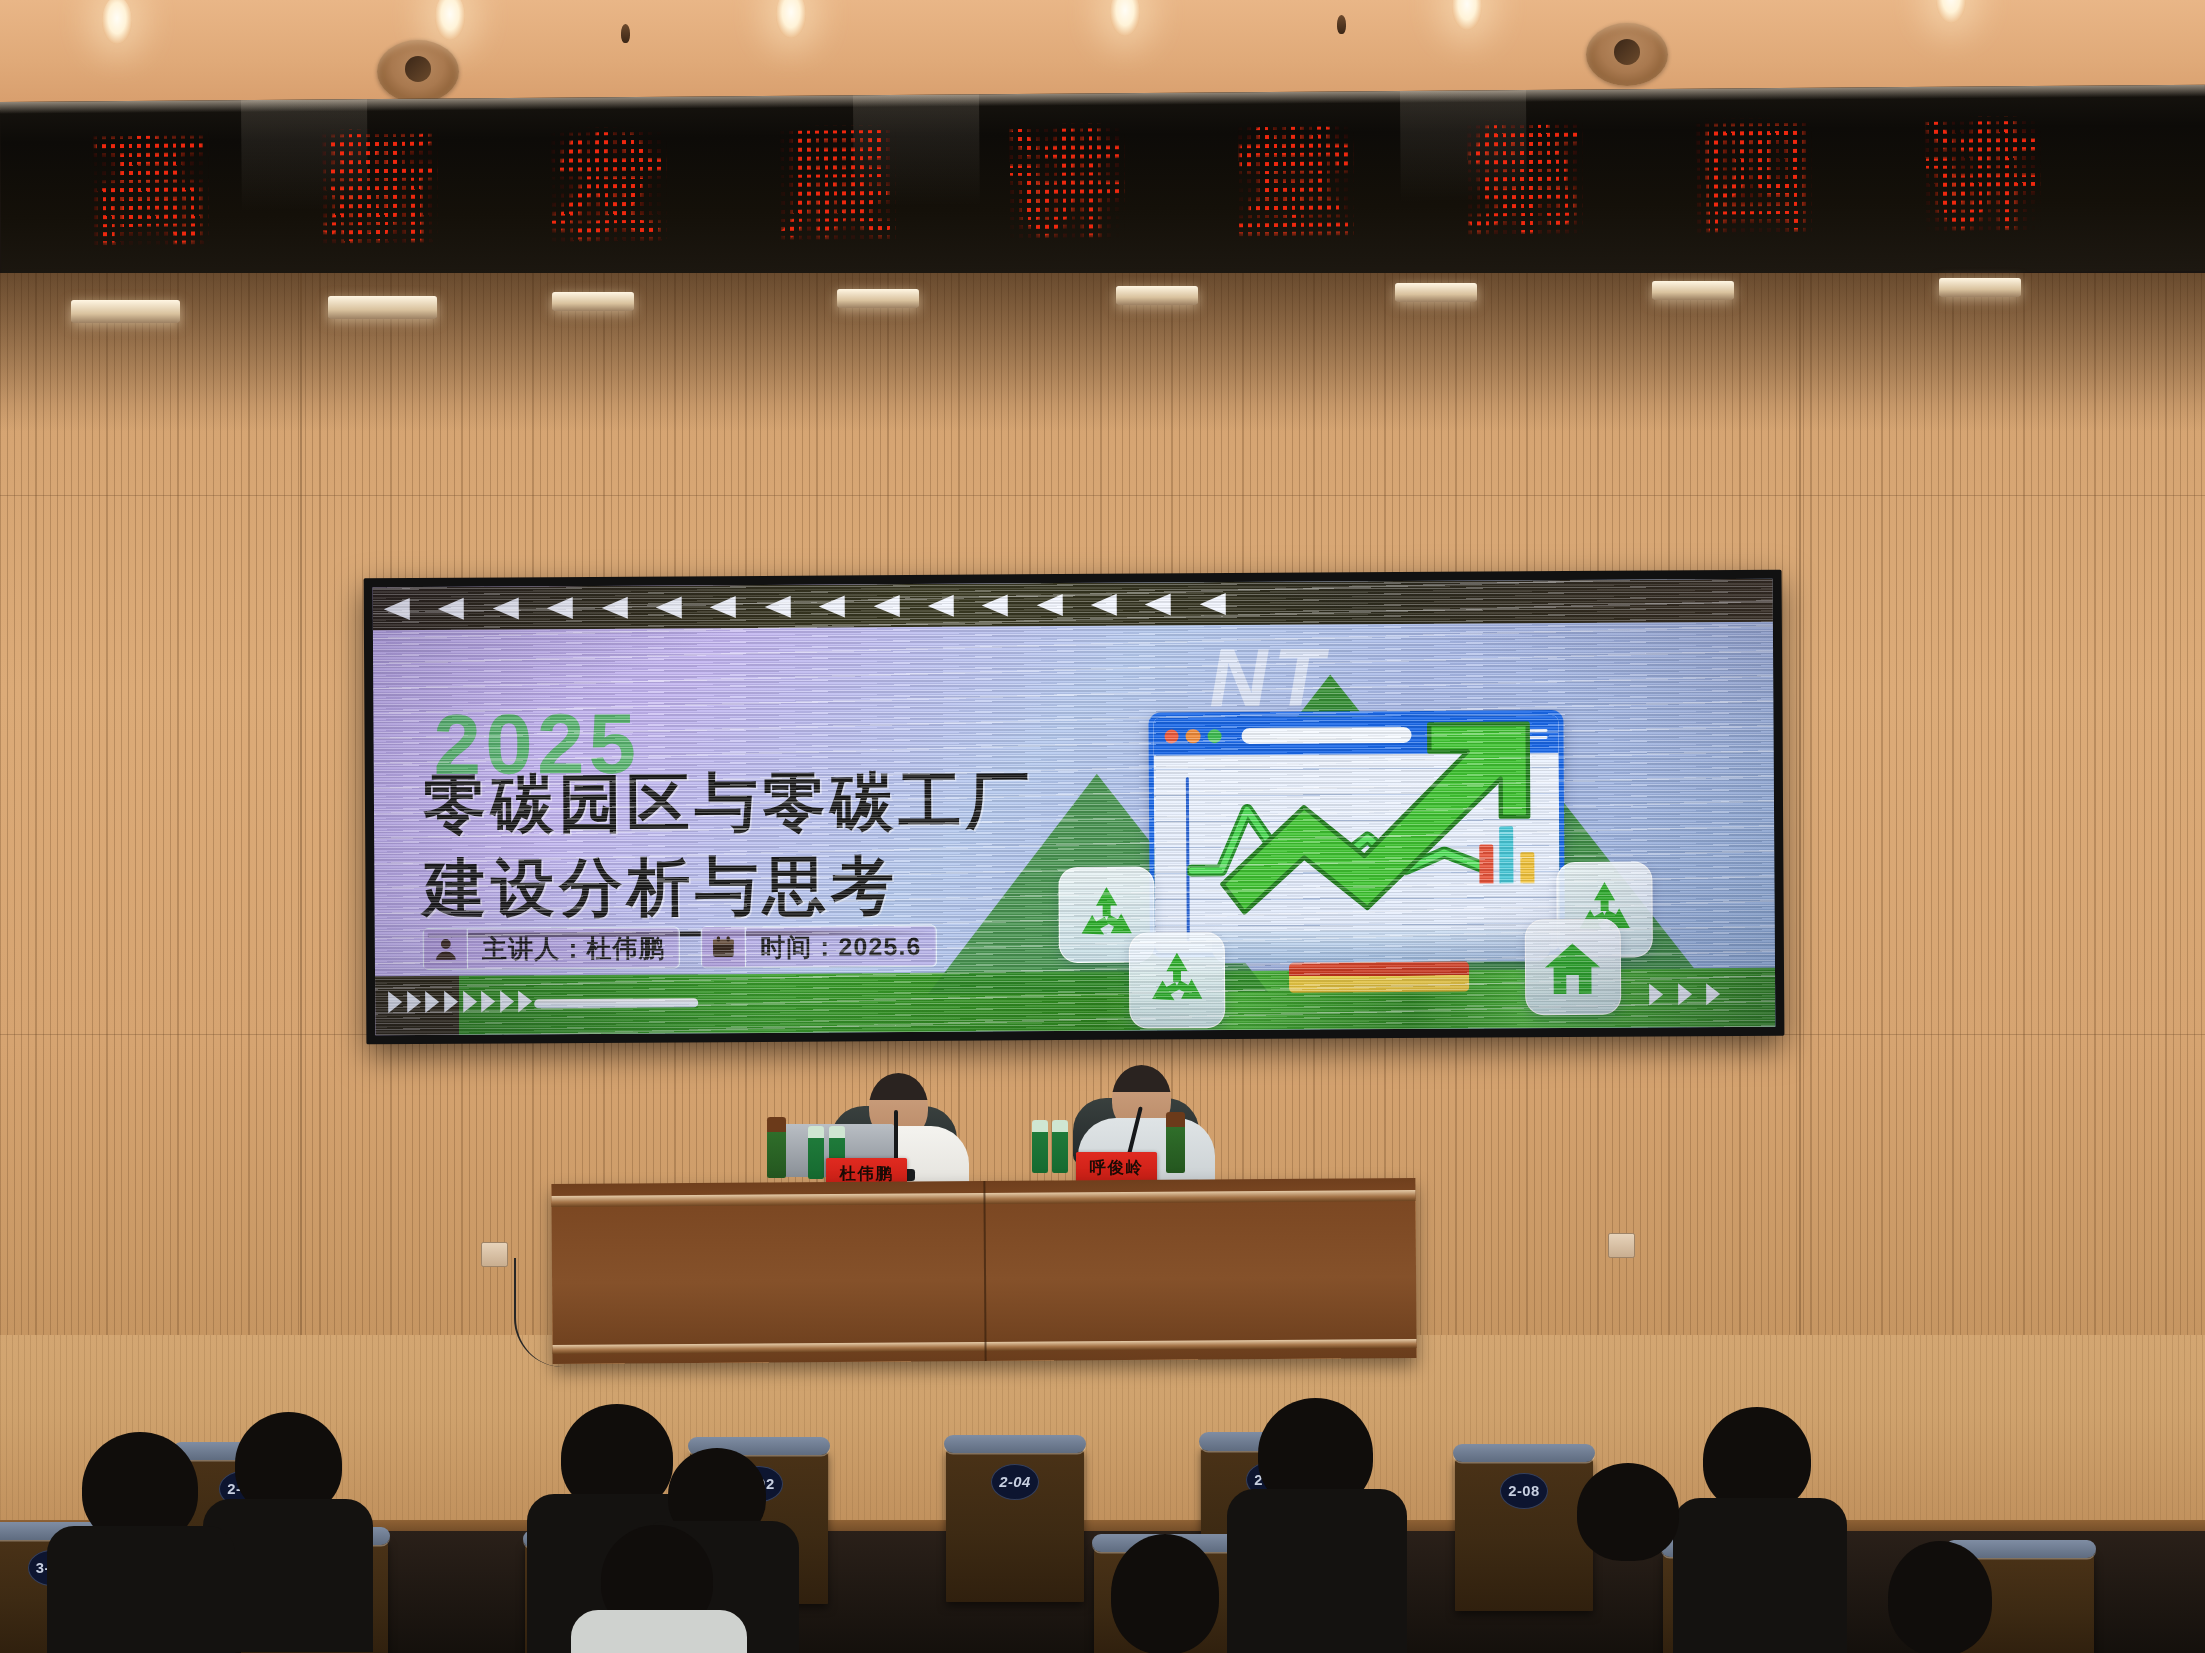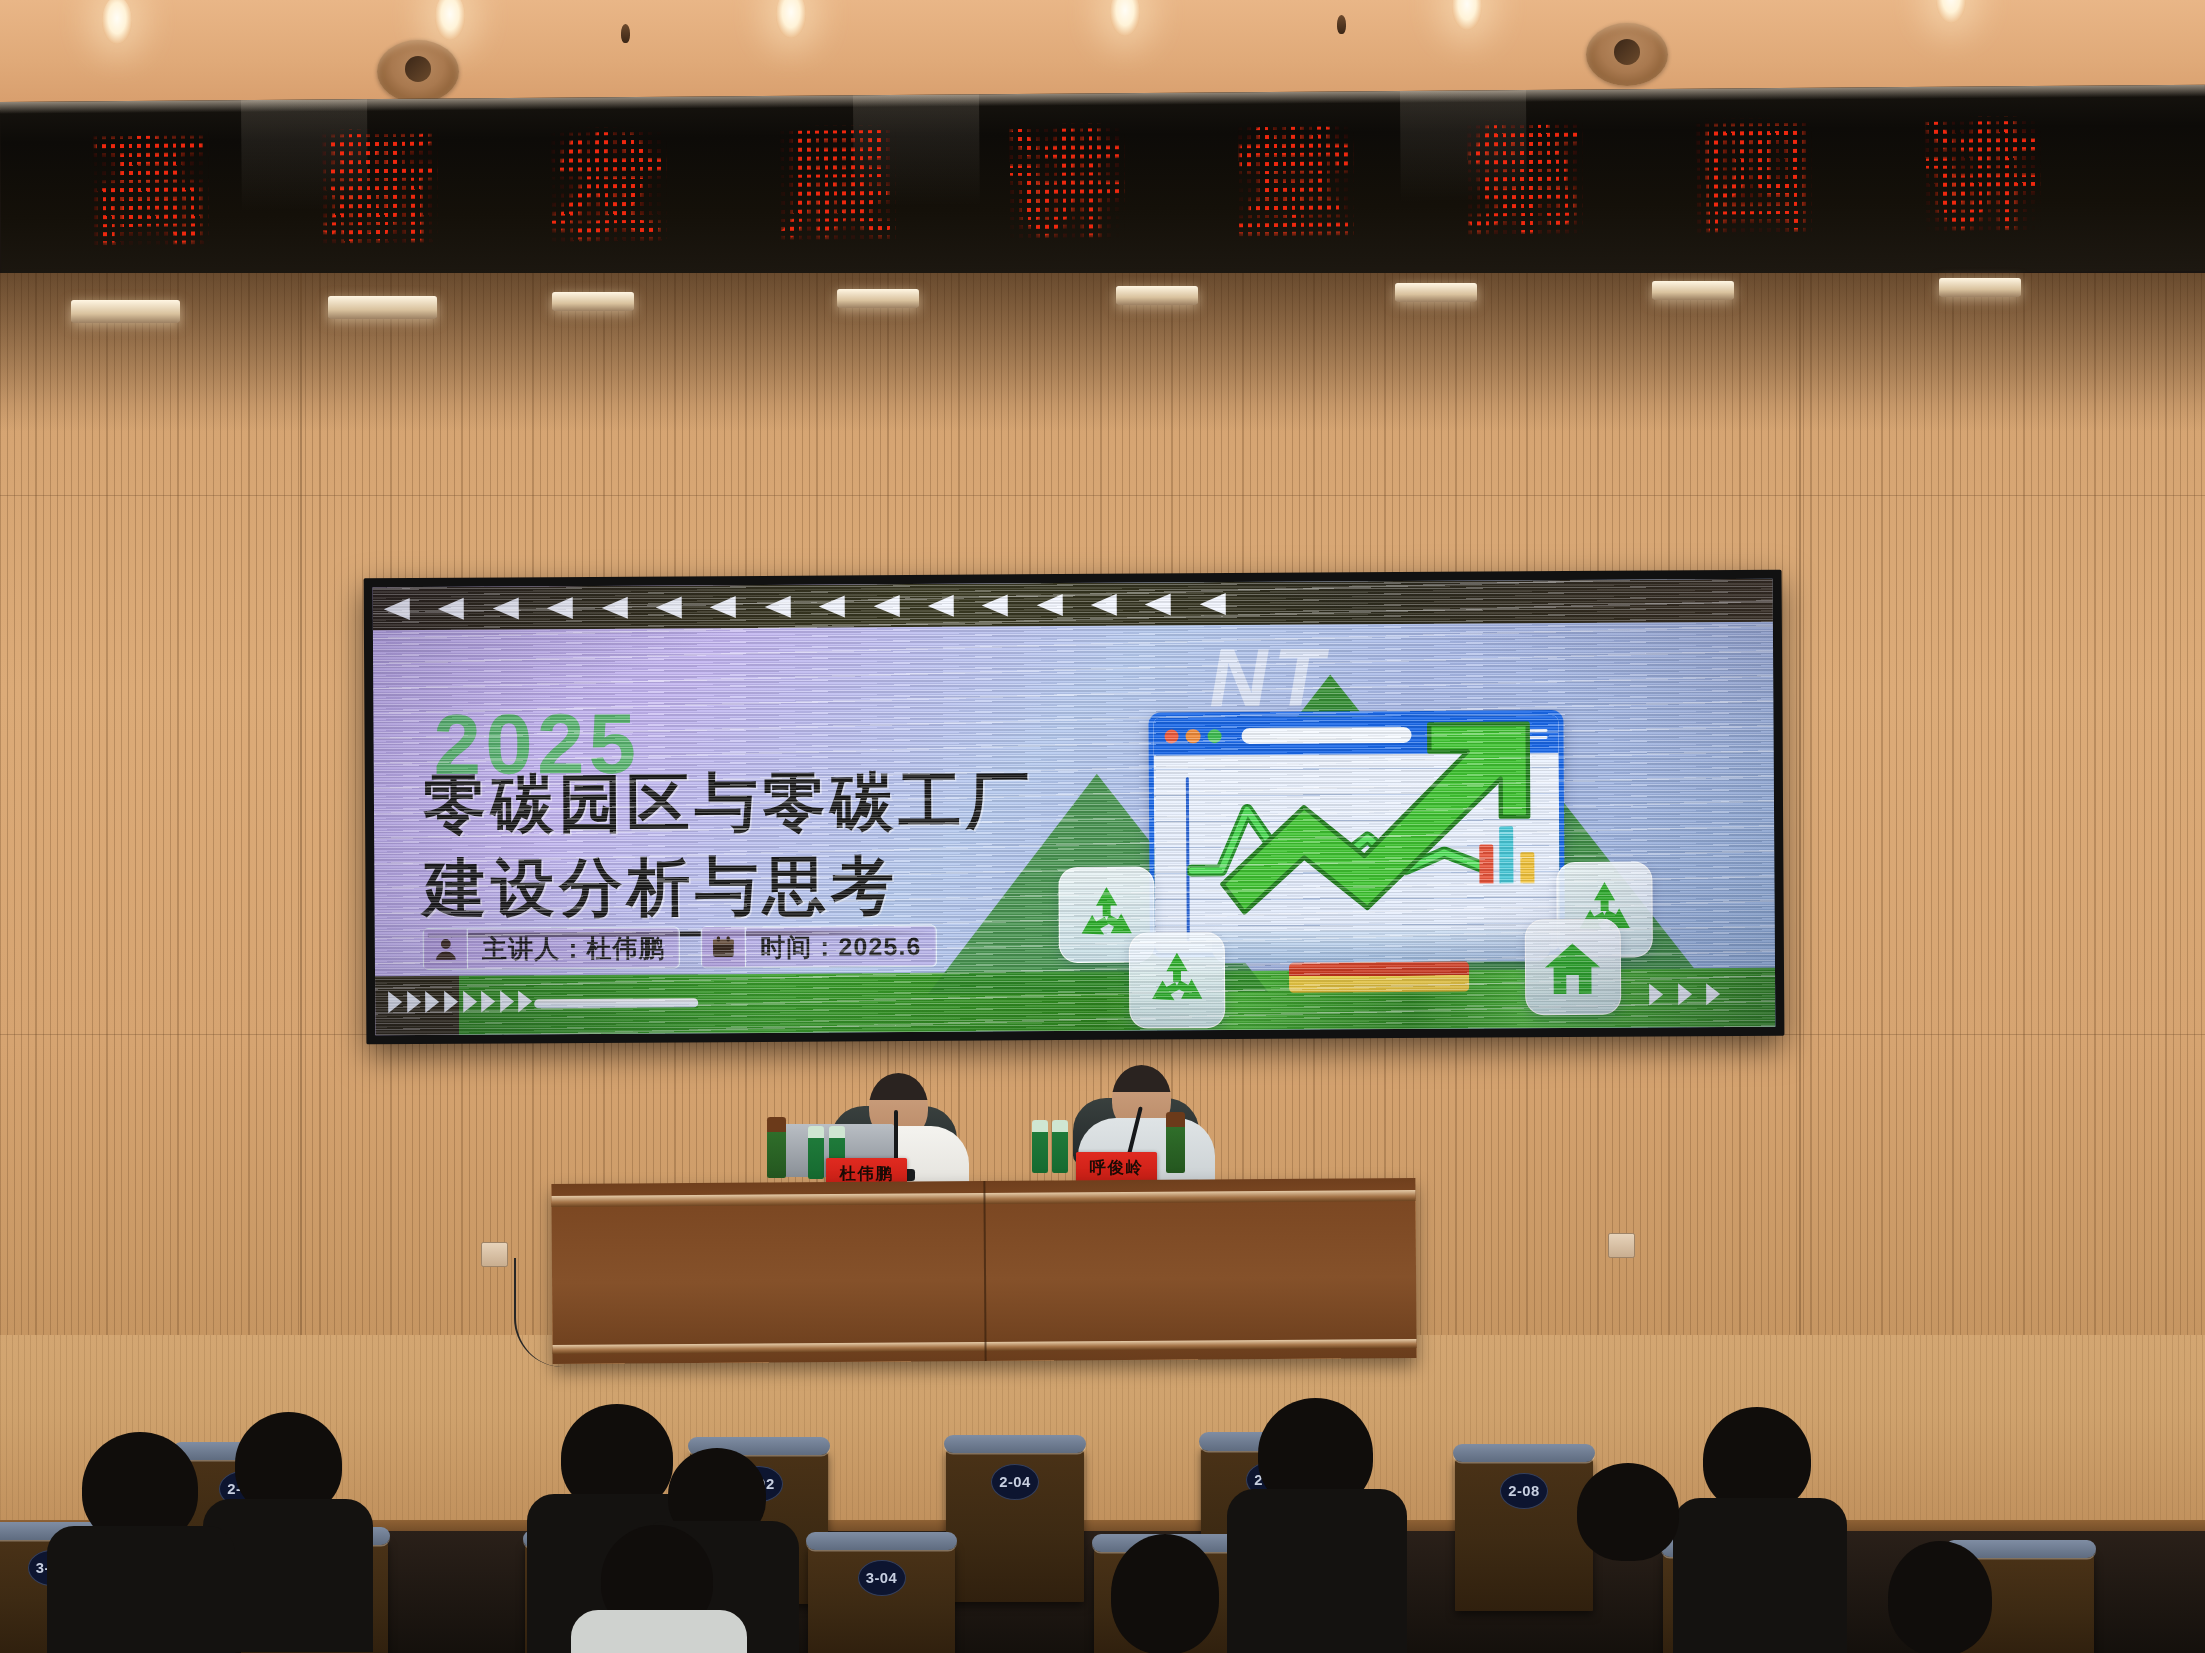--- a/index.html
+++ b/index.html
@@ -429,21 +429,21 @@
   <div class="seatzone">
 
     <div class="seat" style="left:174px;top:39px;width:138px;height:153px;">
       <div class="cush"></div>
       <div class="seatnum" style="top:15.3px;">2-03</div>
     </div>
     <div class="seat" style="left:690px;top:34px;width:138px;height:153px;">
       <div class="cush"></div>
       <div class="seatnum" style="top:15.3px;">2-02</div>
     </div>
-    <div class="seat" style="left:946px;top:32px;width:138px;height:153px;">
+    <div class="seat" style="left:946px;top:32px;width:138px;height:153px;font-style:italic;">
       <div class="cush"></div>
       <div class="seatnum" style="top:15.3px;">2-04</div>
     </div>
     <div class="seat" style="left:1201px;top:29.5px;width:138px;height:153px;">
       <div class="cush"></div>
       <div class="seatnum" style="top:15.3px;">2-06</div>
     </div>
     <div class="seat" style="left:1455px;top:41px;width:138px;height:153px;">
       <div class="cush"></div>
       <div class="seatnum" style="top:15.3px;">2-08</div>
@@ -453,24 +453,20 @@
       <div class="cush"></div>
       <div class="seatnum" style="top:14.2px;">3-03</div>
     </div>
     <div class="seat" style="left:241px;top:124px;width:147px;height:114px;">
       <div class="cush"></div>
       <div class="seatnum" style="top:14.2px;">3-01</div>
     </div>
     <div class="seat" style="left:525px;top:127px;width:147px;height:110px;">
       <div class="cush"></div>
       <div class="seatnum" style="top:14.2px;">3-02</div>
-    </div>
-    <div class="seat" style="left:808px;top:129px;width:147px;height:108px;">
-      <div class="cush"></div>
-      <div class="seatnum" style="top:14.2px;">3-04</div>
     </div>
     <div class="seat" style="left:1094px;top:131px;width:147px;height:106px;">
       <div class="cush"></div>
       <div class="seatnum" style="top:14.2px;">3-06</div>
     </div>
     <div class="seat" style="left:1663px;top:136px;width:147px;height:102px;">
       <div class="cush"></div>
       <div class="seatnum" style="top:14.2px;">3-10</div>
     </div>
     <div class="seat" style="left:1947px;top:137px;width:147px;height:101px;">

